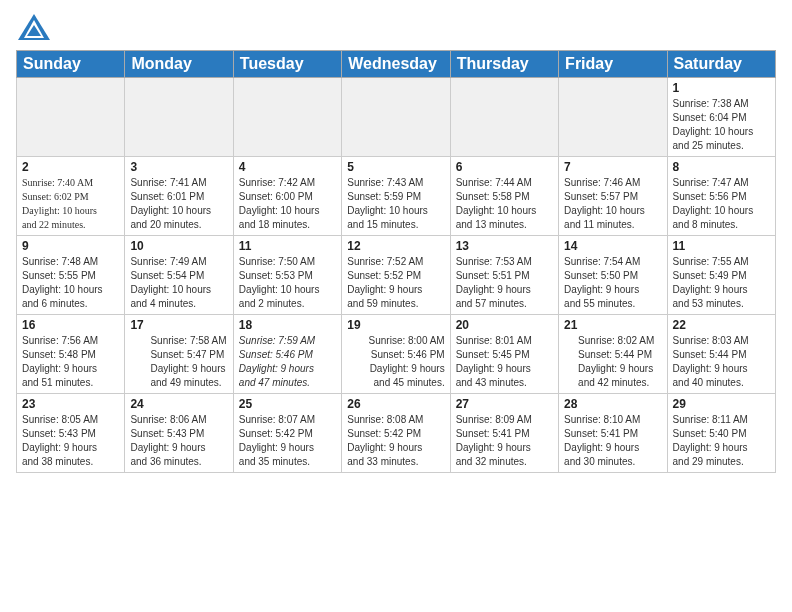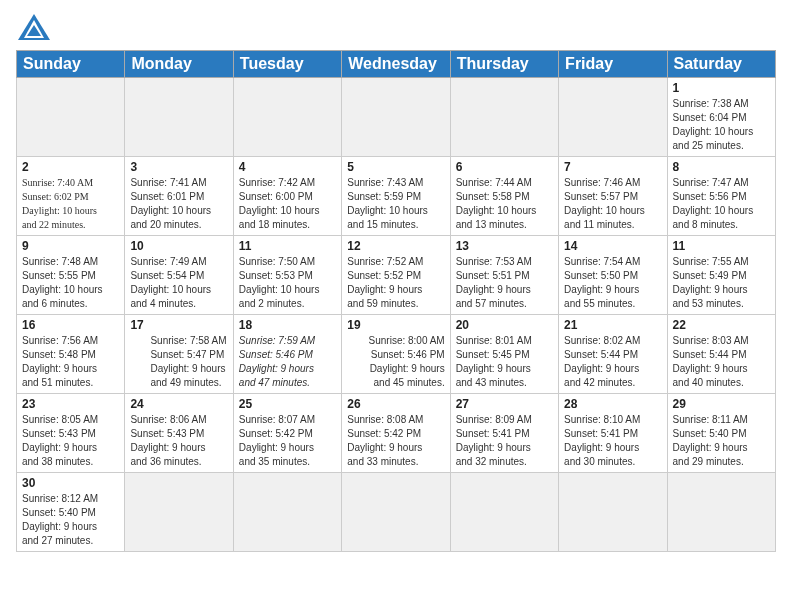--- a/index.html
+++ b/index.html
@@ -276,21 +276,21 @@
           </td>
           <td>
             <span class="day-num">20</span>
             <div class="day-info" style="white-space: pre-line;">Sunrise: 8:01 AM
 Sunset: 5:45 PM
 Daylight: 9 hours
 and 43 minutes.</div>
           </td>
           <td>
             <span class="day-num">21</span>
-            <div class="day-info" style="white-space: pre-line;">Sunrise: 8:02 AM
+            <div class="day-info" style="white-space: pre-line; margin-left: 14px;">Sunrise: 8:02 AM
 Sunset: 5:44 PM
 Daylight: 9 hours
 and 42 minutes.</div>
           </td>
           <td>
             <span class="day-num">22</span>
             <div class="day-info" style="white-space: pre-line;">Sunrise: 8:03 AM
 Sunset: 5:44 PM
 Daylight: 9 hours
 and 40 minutes.</div>
@@ -339,31 +339,16 @@
 Daylight: 9 hours
 and 30 minutes.</div>
           </td>
           <td>
             <span class="day-num">29</span>
             <div class="day-info" style="white-space: pre-line;">Sunrise: 8:11 AM
 Sunset: 5:40 PM
 Daylight: 9 hours
 and 29 minutes.</div>
           </td>
-        </tr>
-        <tr class="last-row">
-          <td>
-            <span class="day-num">30</span>
-            <div class="day-info" style="white-space: pre-line;">Sunrise: 8:12 AM
-Sunset: 5:40 PM
-Daylight: 9 hours
-and 27 minutes.</div>
-          </td>
-          <td class="empty"></td>
-          <td class="empty"></td>
-          <td class="empty"></td>
-          <td class="empty"></td>
-          <td class="empty"></td>
-          <td class="empty"></td>
         </tr>
       </tbody>
   </table>
 </div>
 
 </body></html>

